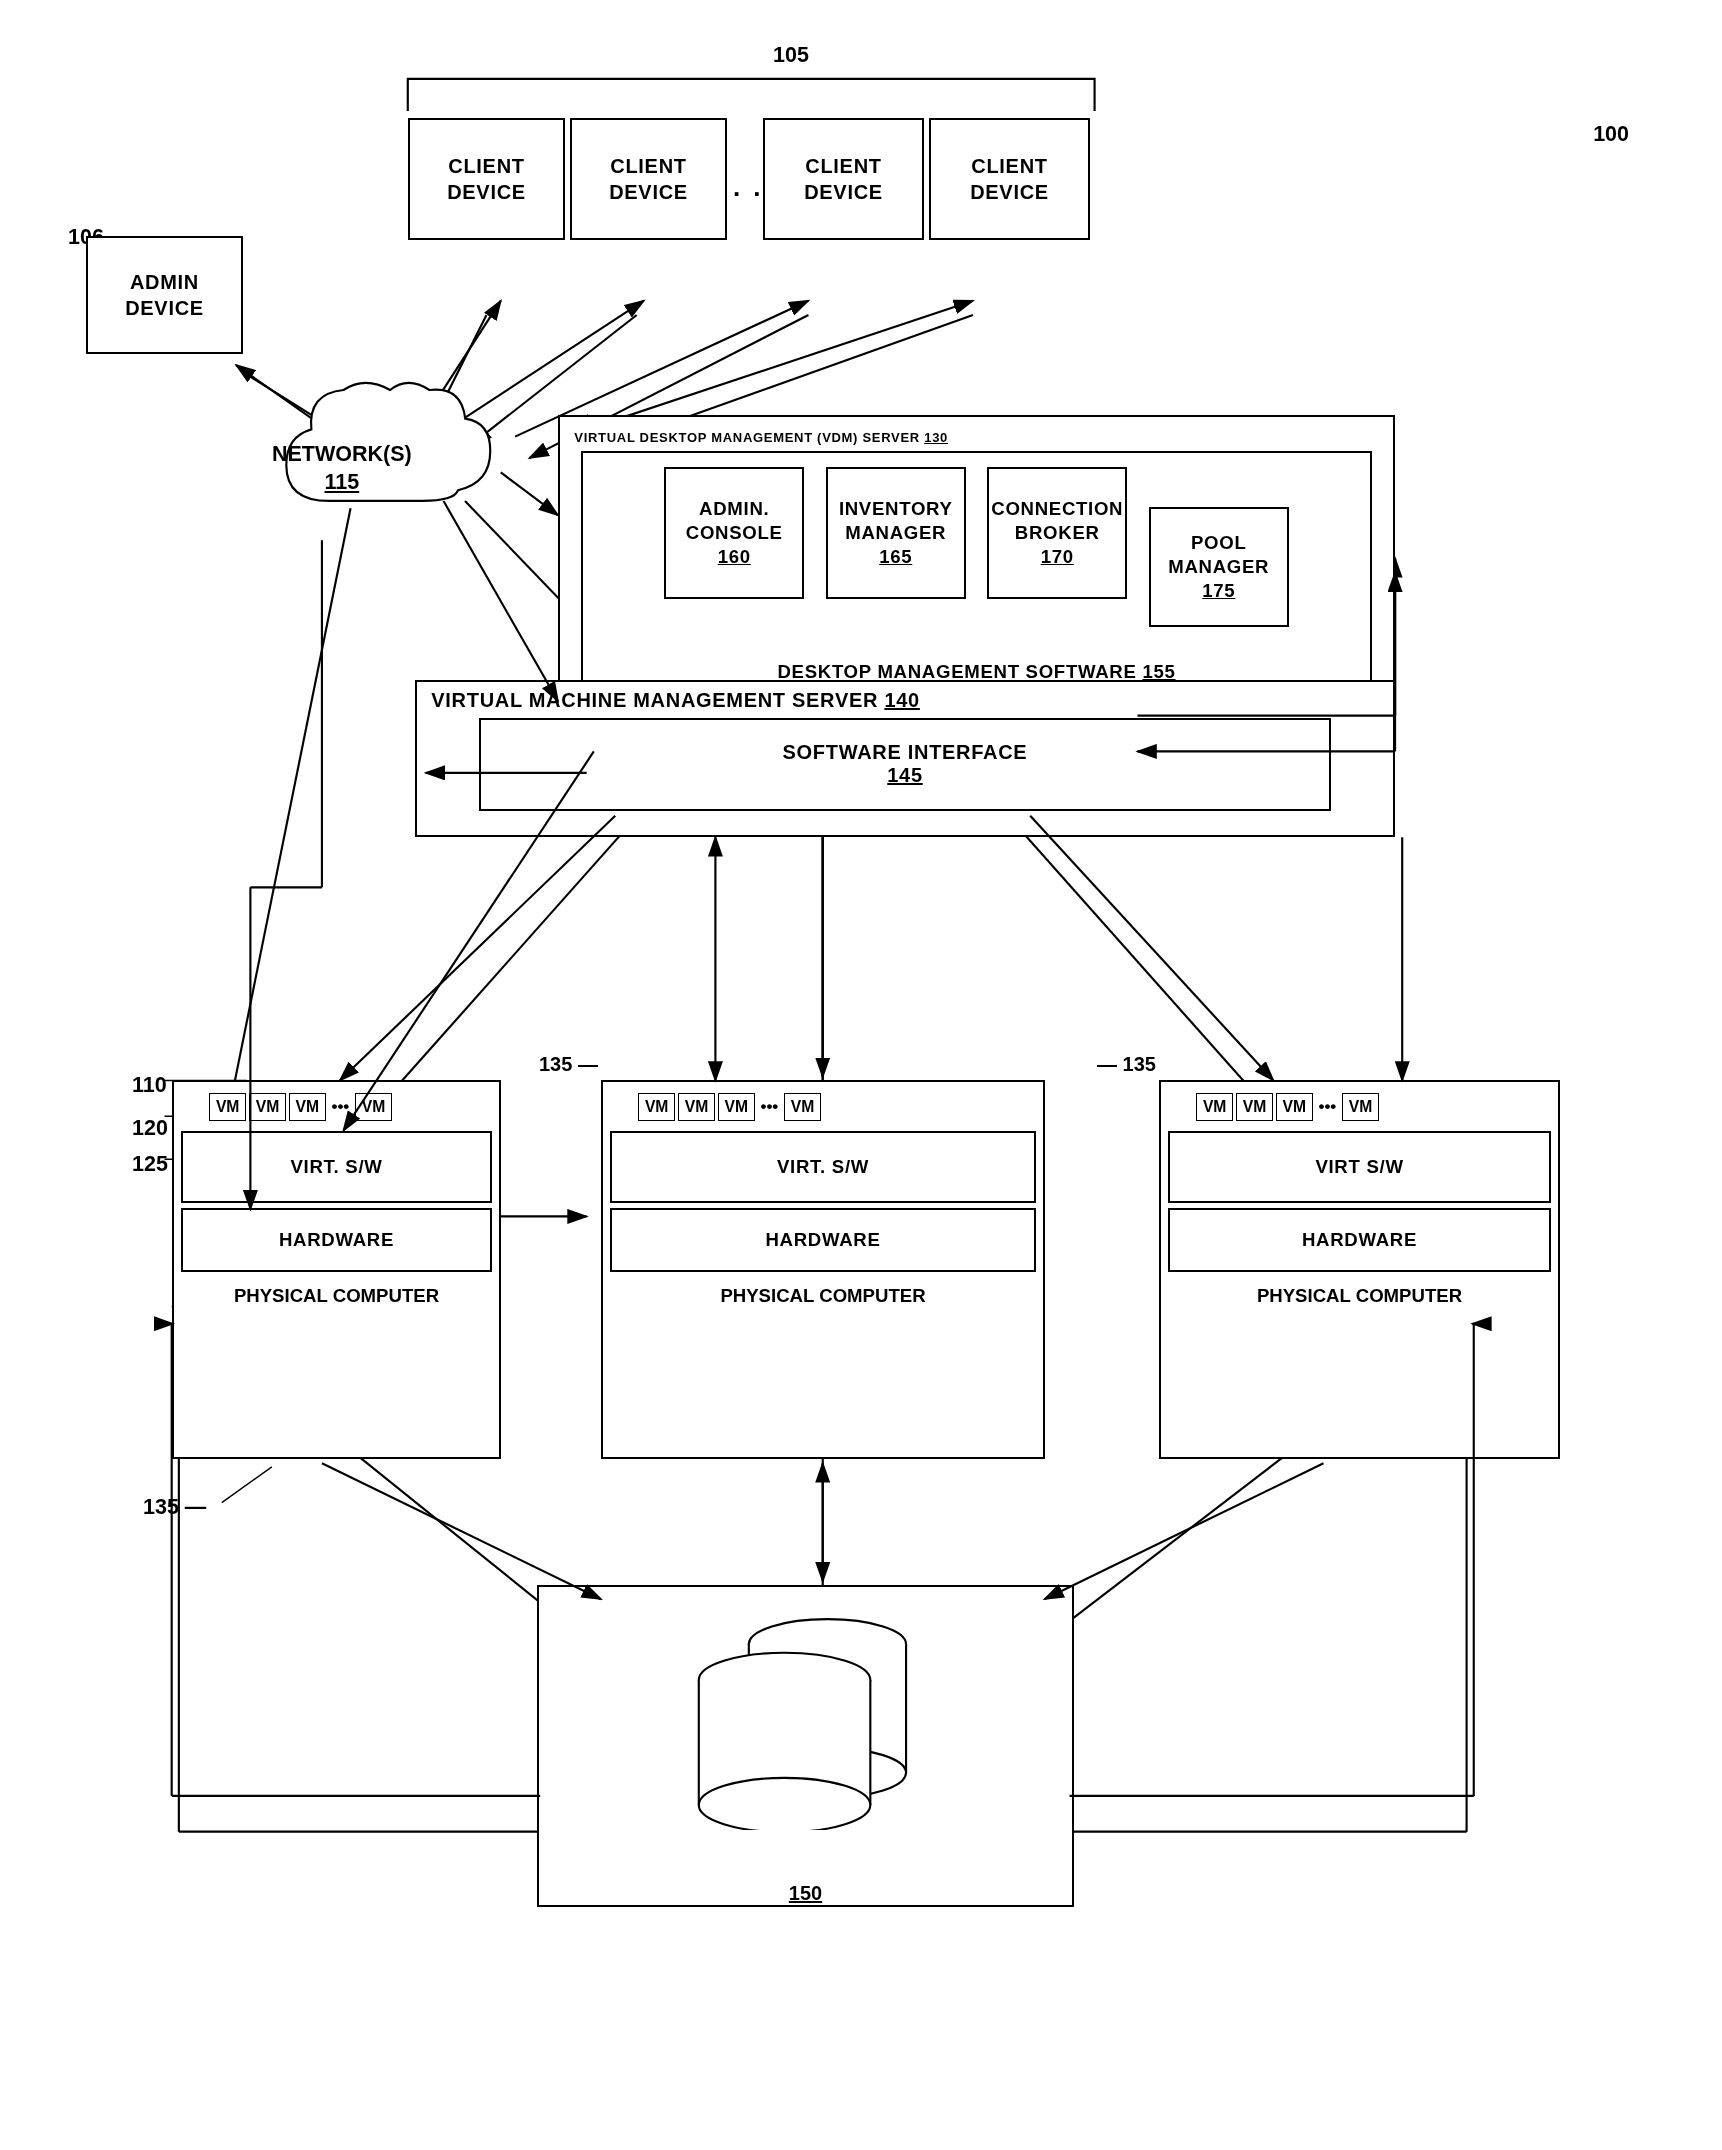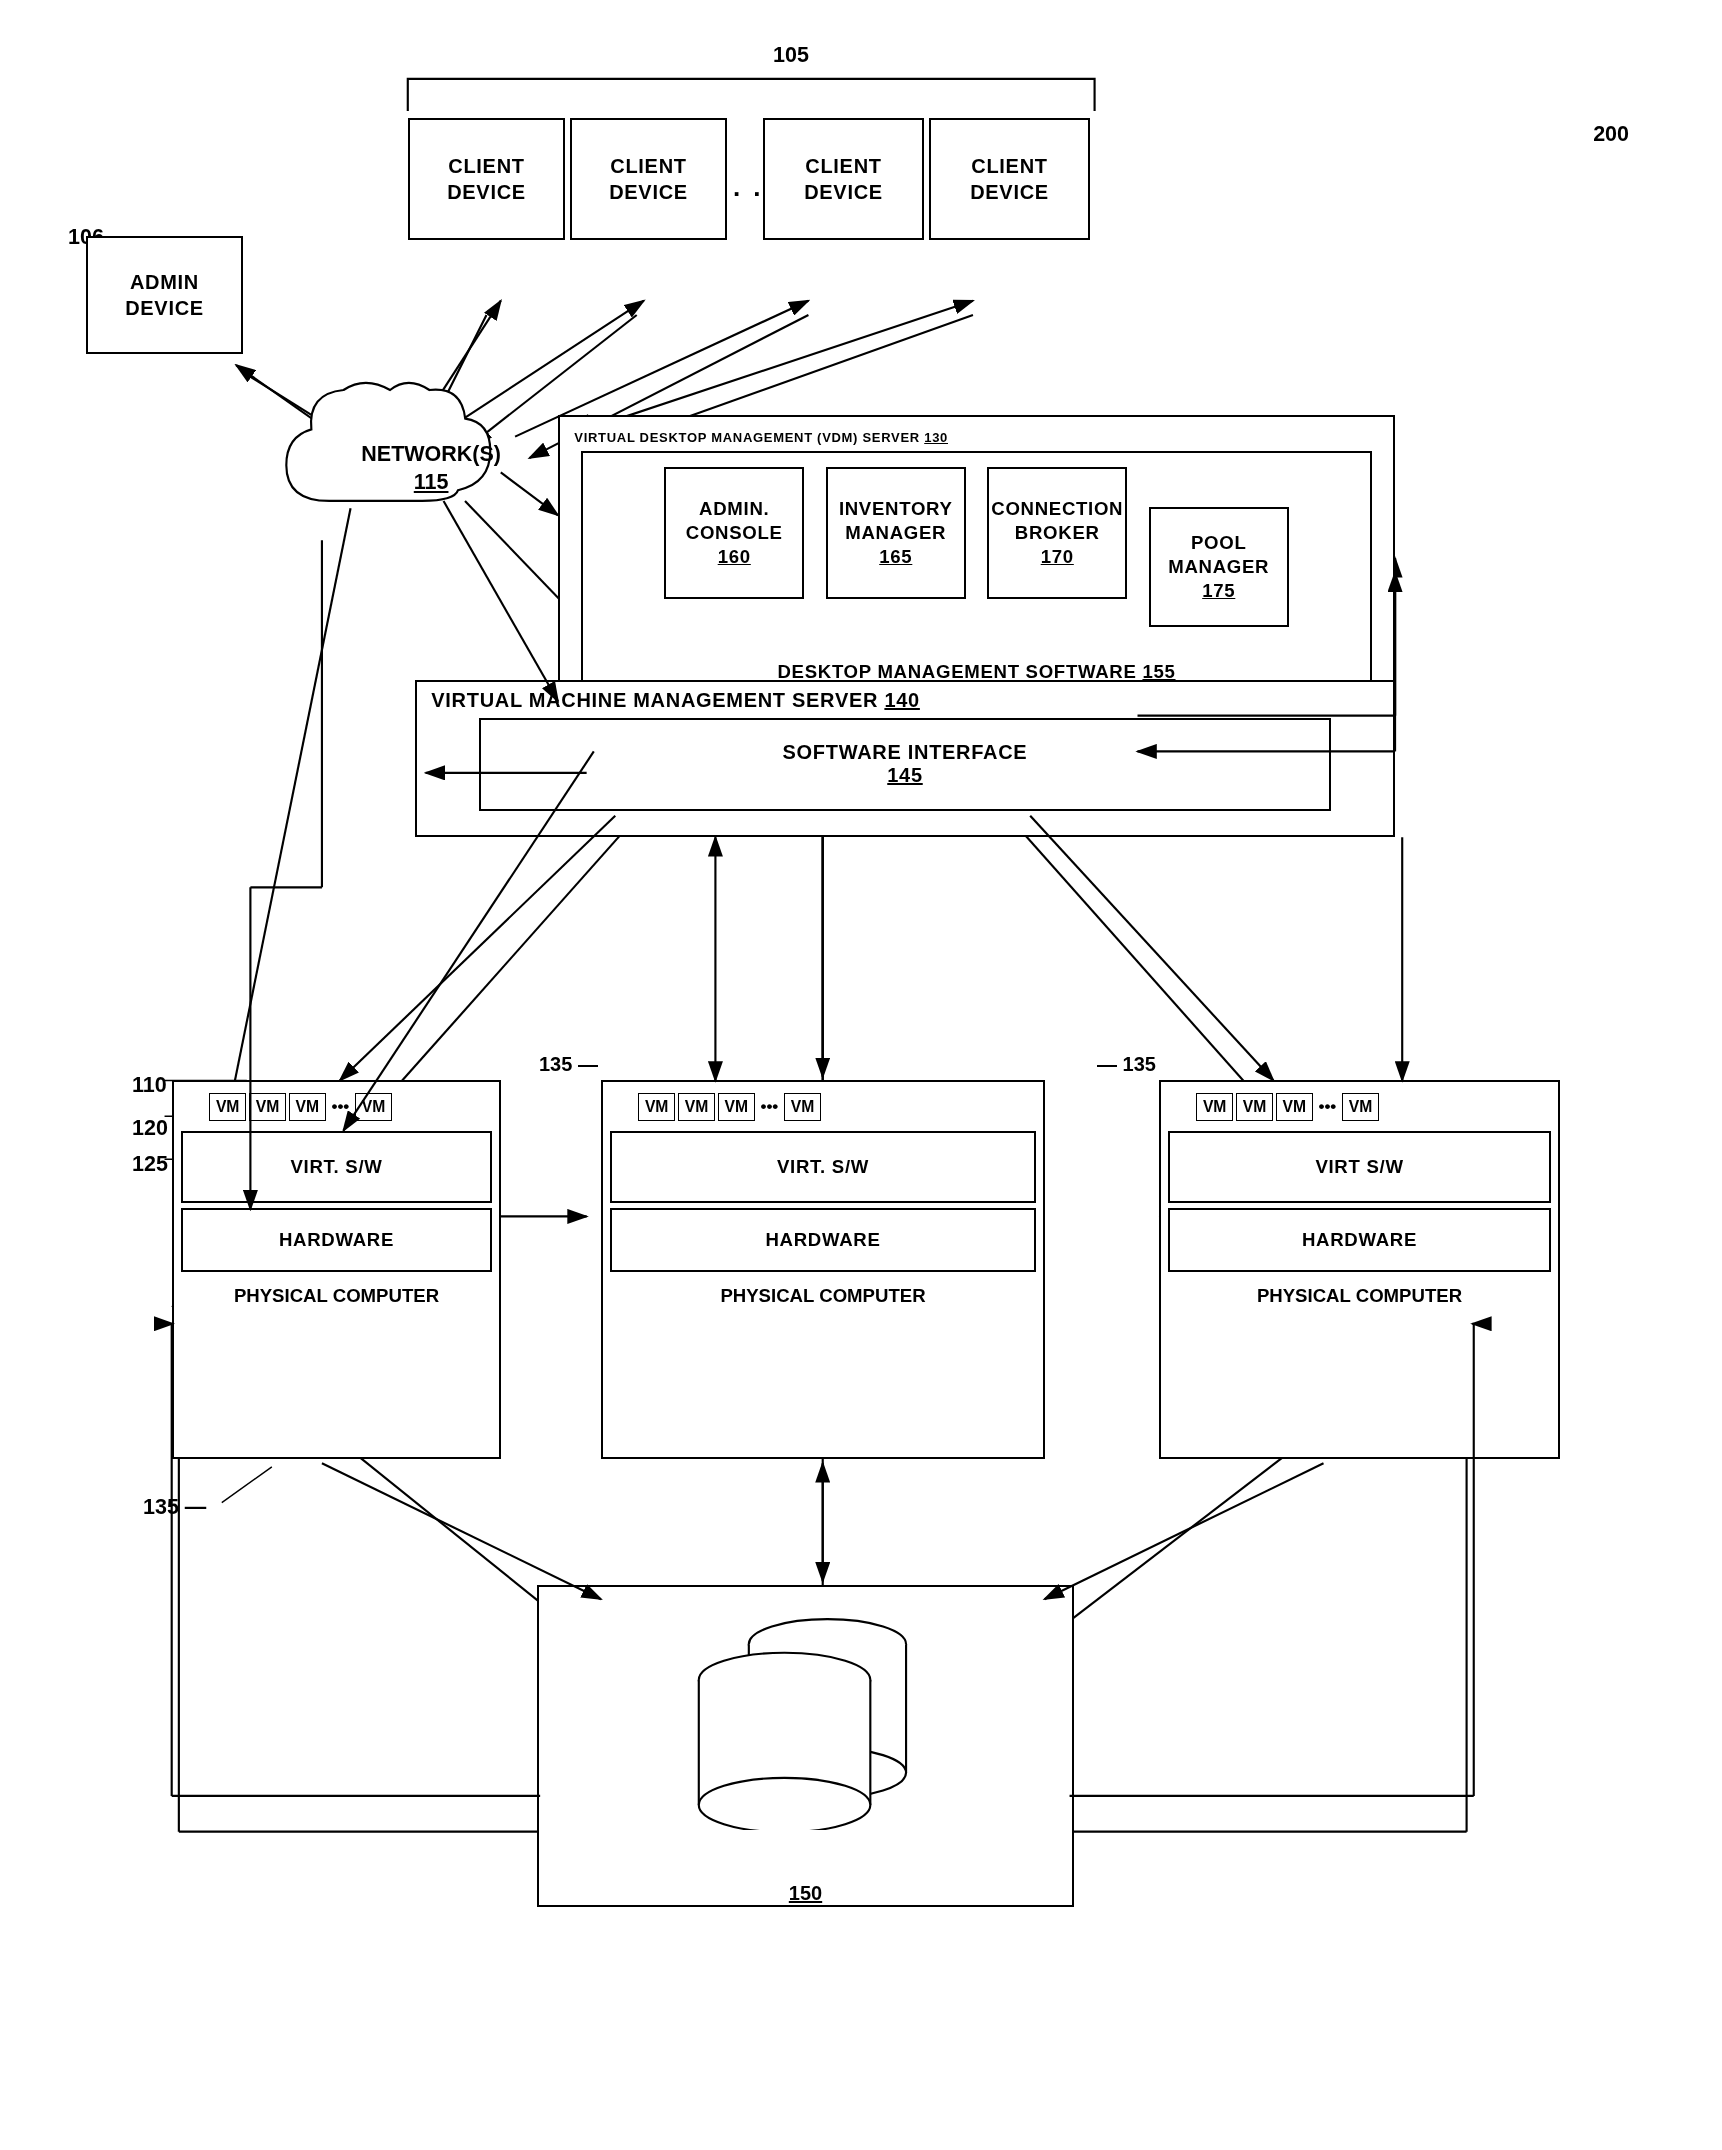--- a/index.html
+++ b/index.html
@@ -41,21 +41,21 @@
     }
     .bracket-label {
       font-size: 21.5px;
       font-weight: bold;
       position: absolute;
     }
     
     .cloud {
       position: absolute;
       display: flex;
-      align-items: flex-end;
+      align-items: flex-start;
       justify-content: center;
       flex-direction: column;
     }
     .cloud svg {
       position: absolute;
       top: 0; left: 0;
     }
     .cloud-text {
       position: relative;
       z-index: 2;
@@ -168,21 +168,21 @@
     <line x1="830" y1="2560" x2="250" y2="2560" stroke="#000" stroke-width="3"></line>
     <line x1="250" y1="2560" x2="250" y2="1800" stroke="#000" stroke-width="3" marker-end="url(#arrow)"></line>
 
     <line x1="1470" y1="2560" x2="2050" y2="2560" stroke="#000" stroke-width="3"></line>
     <line x1="2050" y1="2560" x2="2050" y2="1800" stroke="#000" stroke-width="3" marker-end="url(#arrow)"></line>
 
     <line x1="380" y1="2050" x2="310" y2="2100" stroke="#000" stroke-width="2"></line>
 
   </svg>
 
-  <div class="ref-num" style="right: 93px; top: 122px;">200</div>
+  <div class="ref-num" style="right: 93px; top: 122px;">100</div>
 
   <div class="bracket-label" style="left: 773px; top: 43px;">105</div>
 
   <div class="ref-num" style="left: 68px; top: 225px;">106</div>
 
   <div class="box" style="left: 408px; top: 118px; width: 157px; height: 122px;">
     <span class="box-label">CLIENT
 DEVICE</span>
   </div>
   <div class="box" style="left: 570px; top: 118px; width: 157px; height: 122px;">

